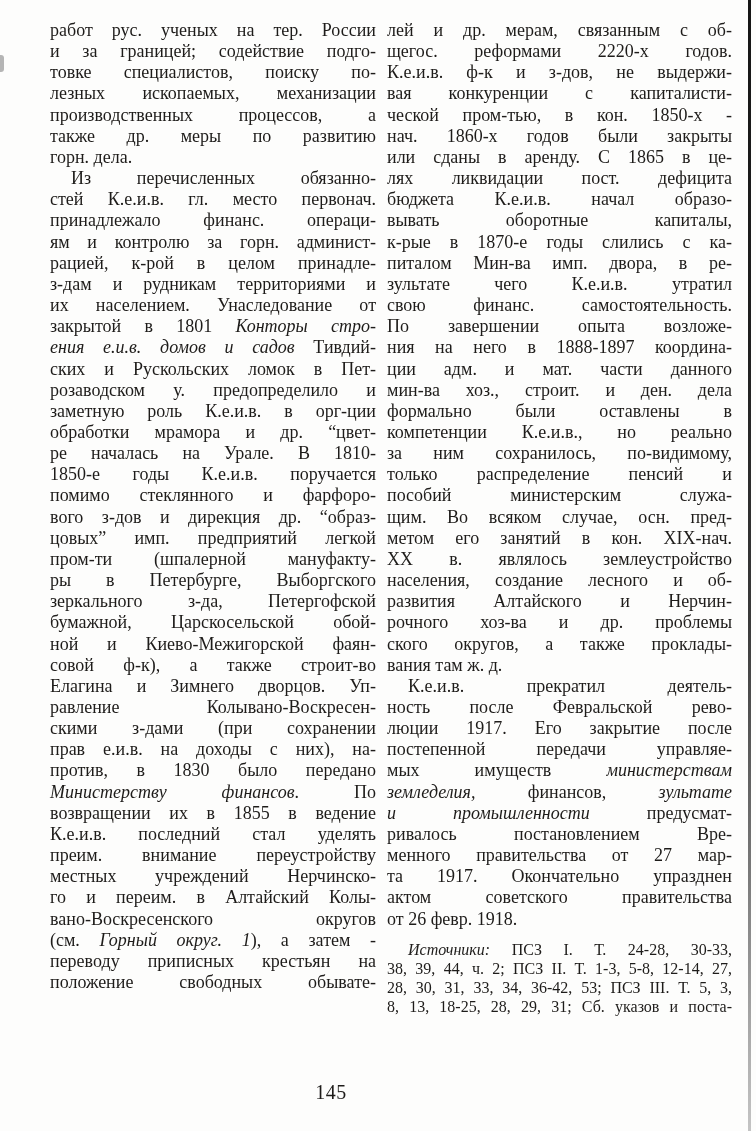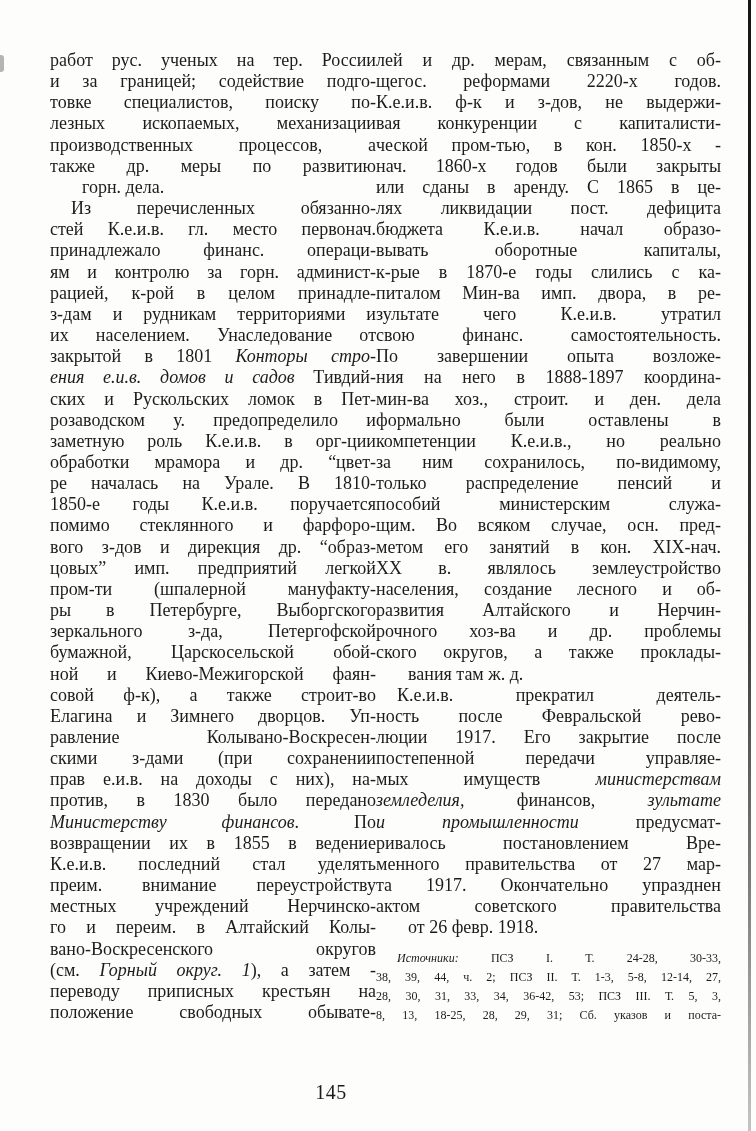--- a/index.html
+++ b/index.html
@@ -10,35 +10,36 @@
   body{
     width:756px;height:1131px;
     background:var(--paper);
     color:var(--ink);
     font-family:"Liberation Serif","DejaVu Serif",serif;
     overflow:hidden;
   }
   .page{position:relative;width:756px;height:1131px;}
   .cols{
     display:flex;
-    padding:50px 0 0 50px;
+    padding:20px 0 0 50px;
+    gap:11px;
   }
   .col{flex:none;}
   .col.left{width:326px;}
   .col.right{width:345px;}
   .line{
     font-size:18px;
     line-height:21.15px;
     text-align:justify;
     text-align-last:justify;
     -moz-text-align-last:justify;
   }
-  .line.end{text-align-last:left;margin-left:32px;-moz-text-align-last:left;}
+  .line.end{text-align-last:left;-moz-text-align-last:left;}
   .line.ind{text-indent:21px;}
-  .line.sm{font-size:12px;line-height:19.2px;}
+  .line.sm{font-size:16px;line-height:19.2px;}
   .line.gap{margin-top:10px;}
   .it{font-style:italic;}
   .page-number{
     position:absolute;
     top:1081px;left:0;width:722px;
     text-align:center;
     transform:translateX(-30px);
     font-size:20px;
     letter-spacing:.5px;
   }
@@ -119,20 +120,21 @@
         <div class="line"><span>или сданы в аренду. С 1865 в це-</span></div>
         <div class="line"><span>лях ликвидации пост. дефицита</span></div>
         <div class="line"><span>бюджета К.е.и.в. начал образо-</span></div>
         <div class="line"><span>вывать оборотные капиталы,</span></div>
         <div class="line"><span>к-рые в 1870-е годы слились с ка-</span></div>
         <div class="line"><span>питалом Мин-ва имп. двора, в ре-</span></div>
         <div class="line"><span>зультате чего К.е.и.в. утратил</span></div>
         <div class="line"><span>свою финанс. самостоятельность.</span></div>
         <div class="line"><span>По завершении опыта возложе-</span></div>
         <div class="line"><span>ния на него в 1888-1897 координа-</span></div>
+        <div class="line"><span>ции адм. и мат. части данного</span></div>
         <div class="line"><span>мин-ва хоз., строит. и ден. дела</span></div>
         <div class="line"><span>формально были оставлены в</span></div>
         <div class="line"><span>компетенции К.е.и.в., но реально</span></div>
         <div class="line"><span>за ним сохранилось, по-видимому,</span></div>
         <div class="line"><span>только распределение пенсий и</span></div>
         <div class="line"><span>пособий министерским служа-</span></div>
         <div class="line"><span>щим. Во всяком случае, осн. пред-</span></div>
         <div class="line"><span>метом его занятий в кон. XIX-нач.</span></div>
         <div class="line"><span>XX в. являлось землеустройство</span></div>
         <div class="line"><span>населения, создание лесного и об-</span></div>

